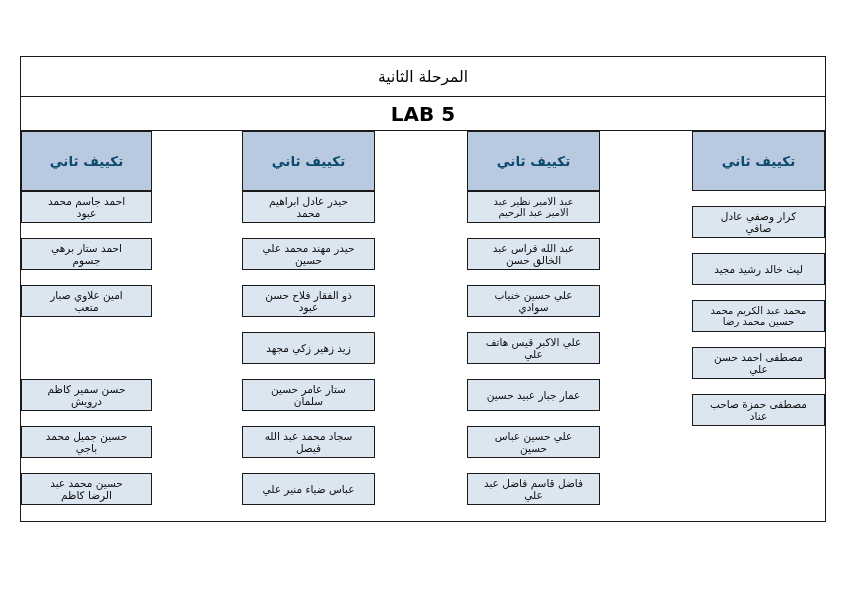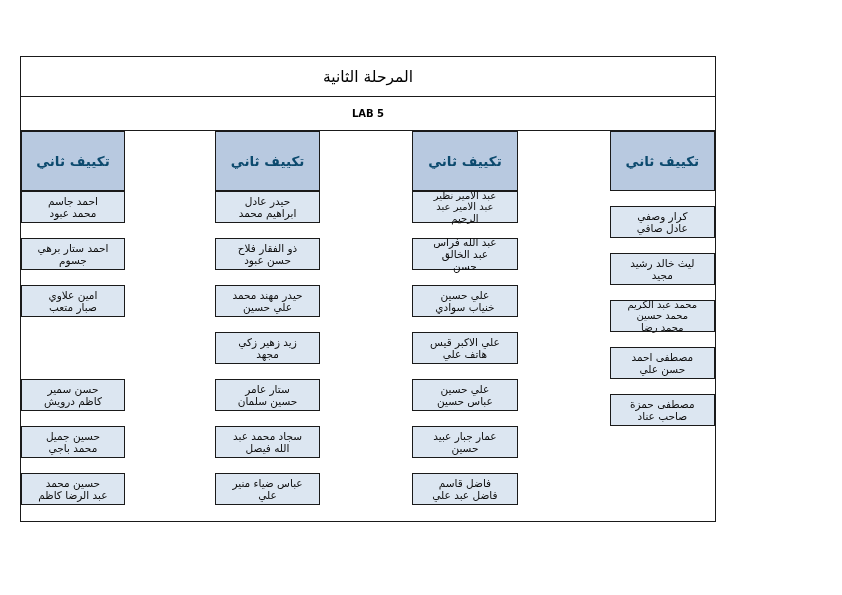--- a/index.html
+++ b/index.html
@@ -14,21 +14,21 @@
     position: relative;
     font-family: "DejaVu Sans", "Liberation Sans", sans-serif;
     overflow: hidden;
   }
 
   
   .doc-table {
     position: absolute;
     left: 20px;
     top: 56px;
-    width: 696px;
+    width: 806px;
     border: 1.5px solid #1a1a1a;
     box-sizing: border-box;
     background: #ffffff;
   }
 
   .title-row {
     height: 40px;
     border-bottom: 1.5px solid #1a1a1a;
     display: flex;
     align-items: center;
@@ -44,21 +44,21 @@
 
   .lab-row {
     height: 34px;
     border-bottom: 1.5px solid #1a1a1a;
     display: flex;
     align-items: center;
     justify-content: center;
     box-sizing: border-box;
   }
   .lab-row .lab-text {
-    font-size: 10px;
+    font-size: 20px;
     color: #000000;
     font-weight: 700;
     direction: ltr;
   }
 
   
   .groups-area {
     display: flex;
     flex-direction: row;
     padding: 0;
@@ -136,30 +136,30 @@
       <div class="name-cell">مصطفى احمد حسن علي</div>
       <div class="name-cell">مصطفى حمزة صاحب عناد</div>
     </div>
 
     <div class="group-col c2">
       <div class="group-header">تكييف ثاني</div>
       <div class="name-cell first two-line">عبد الامير نظير عبد الامير عبد الرحيم</div>
       <div class="name-cell">عبد الله فراس عبد الخالق حسن</div>
       <div class="name-cell">علي حسين خنياب سوادي</div>
       <div class="name-cell">علي الاكبر قيس هاتف علي</div>
+      <div class="name-cell">عمار جبار عبيد حسين</div>
       <div class="name-cell">علي حسين عباس حسين</div>
-      <div class="name-cell">عمار جبار عبيد حسين</div>
       <div class="name-cell">فاضل قاسم فاضل عبد علي</div>
     </div>
 
     <div class="group-col c3">
       <div class="group-header">تكييف ثاني</div>
       <div class="name-cell first">حيدر عادل ابراهيم محمد</div>
+      <div class="name-cell">حيدر مهند محمد علي حسين</div>
       <div class="name-cell">ذو الفقار فلاح حسن عبود</div>
-      <div class="name-cell">حيدر مهند محمد علي حسين</div>
       <div class="name-cell">زيد زهير زكي مجهد</div>
       <div class="name-cell">ستار عامر حسين سلمان</div>
       <div class="name-cell">سجاد محمد عبد الله فيصل</div>
       <div class="name-cell">عباس ضياء منير علي</div>
     </div>
 
     <div class="group-col c4">
       <div class="group-header">تكييف ثاني</div>
       <div class="name-cell first">احمد جاسم محمد عبود</div>
       <div class="name-cell">احمد ستار برهي جسوم</div>

